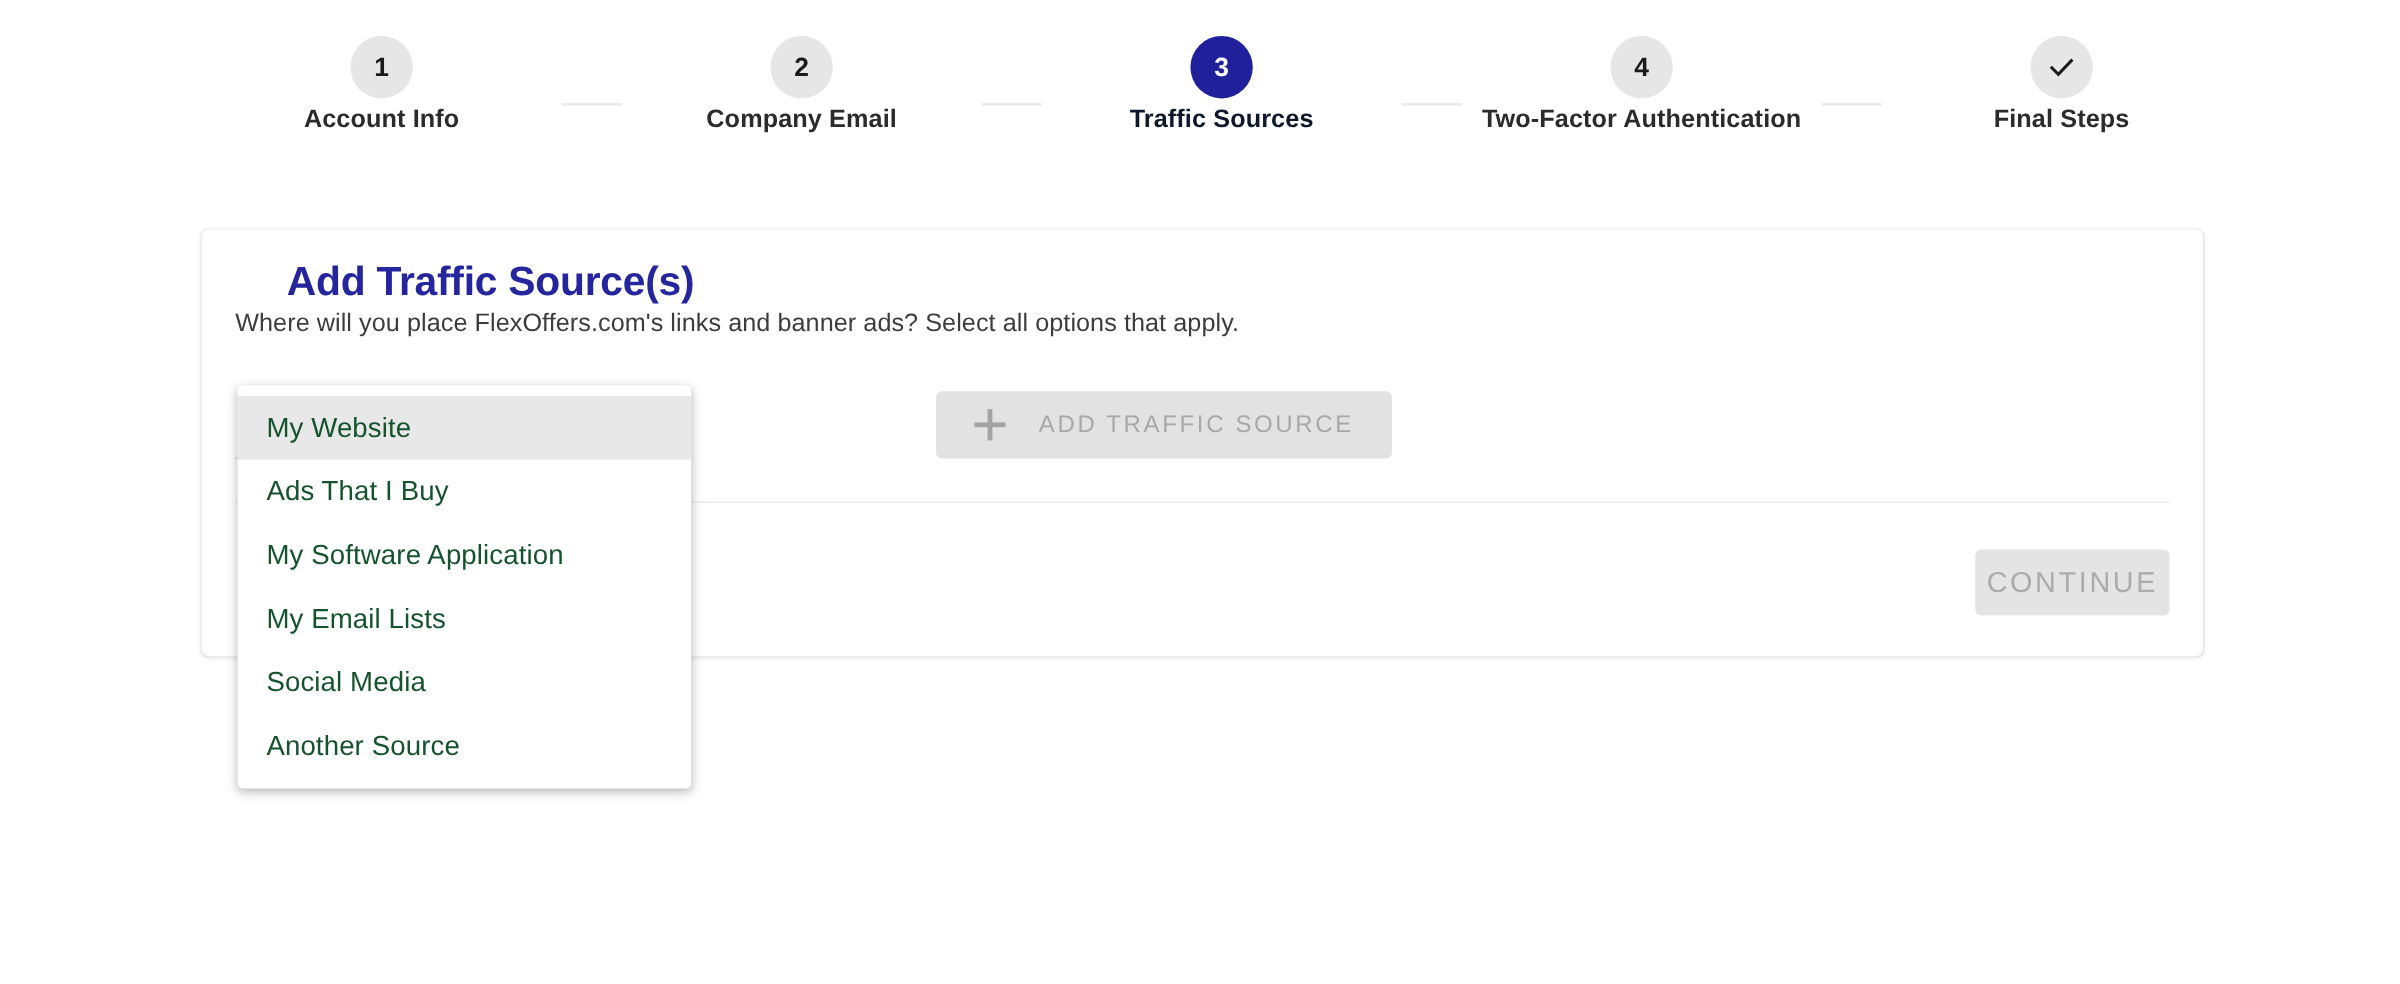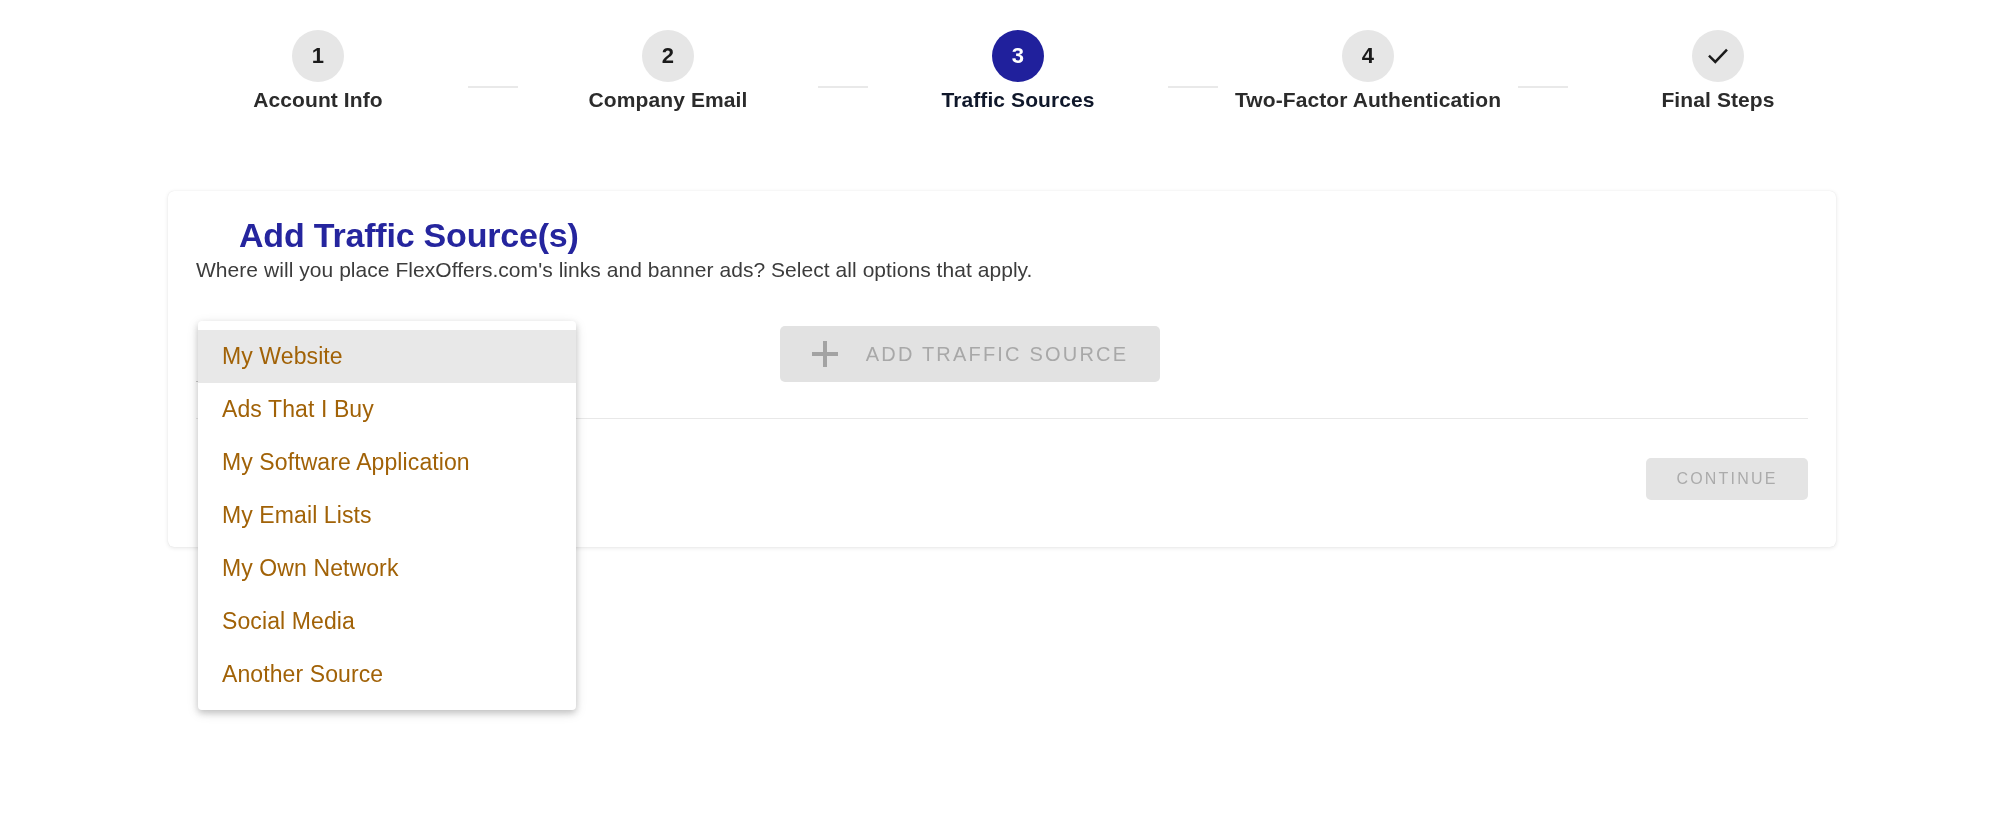--- a/index.html
+++ b/index.html
@@ -189,25 +189,25 @@
     height: 1px;
     background: #e8e8e8;
   }
 
   
   .continue-btn {
     position: absolute;
     right: 28px;
     top: 267px;
     width: 162px;
-    height: 42px;
+    height: 55px;
     background: #e4e4e4;
     border: none;
     border-radius: 5px;
-    font-size: 16px;
+    font-size: 24px;
     color: #ababab;
     letter-spacing: 2.2px;
     font-family: "Liberation Sans", sans-serif;
     text-transform: uppercase;
     cursor: default;
   }
 
   
   .dropdown {
     position: absolute;
@@ -222,21 +222,21 @@
     box-sizing: border-box;
     z-index: 20;
   }
 
   .dropdown-item {
     height: 53px;
     display: flex;
     align-items: center;
     padding-left: 24px;
     font-size: 23px;
-    color: #a16207;
+    color: #14532d;
     box-sizing: border-box;
     cursor: default;
     letter-spacing: 0.1px;
   }
 
   .dropdown-item.highlighted {
     background: #e8e8e8;
   }
 </style>
 </head>
@@ -309,18 +309,17 @@
 
     <button class="continue-btn">CONTINUE</button>
 
   </div>
 
   <div class="dropdown">
     <div class="dropdown-item highlighted">My Website</div>
     <div class="dropdown-item">Ads That I Buy</div>
     <div class="dropdown-item">My Software Application</div>
     <div class="dropdown-item">My Email Lists</div>
-    <div class="dropdown-item">My Own Network</div>
     <div class="dropdown-item">Social Media</div>
     <div class="dropdown-item">Another Source</div>
   </div>
 
 </div>
 
 </body></html>

